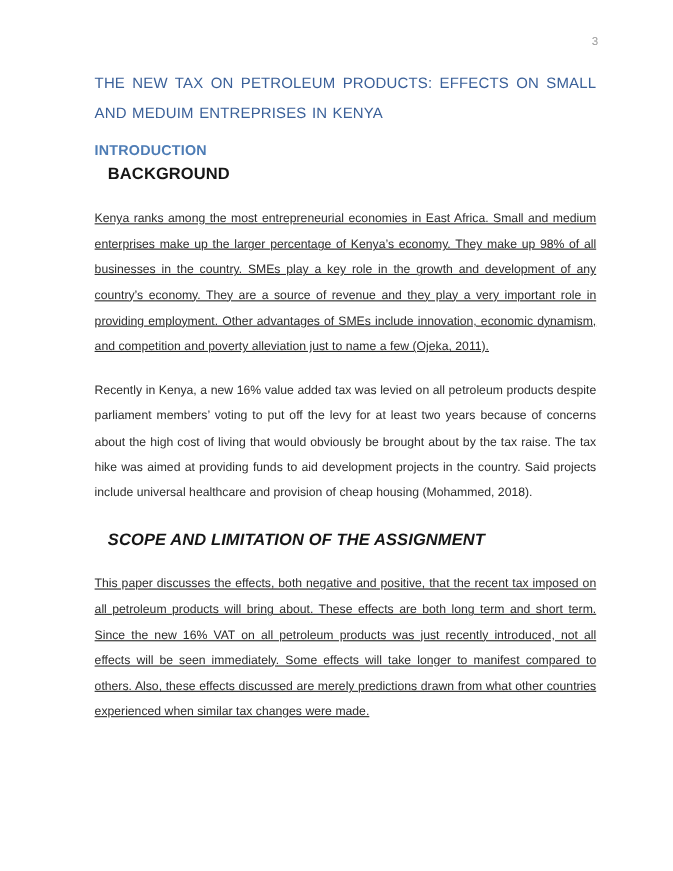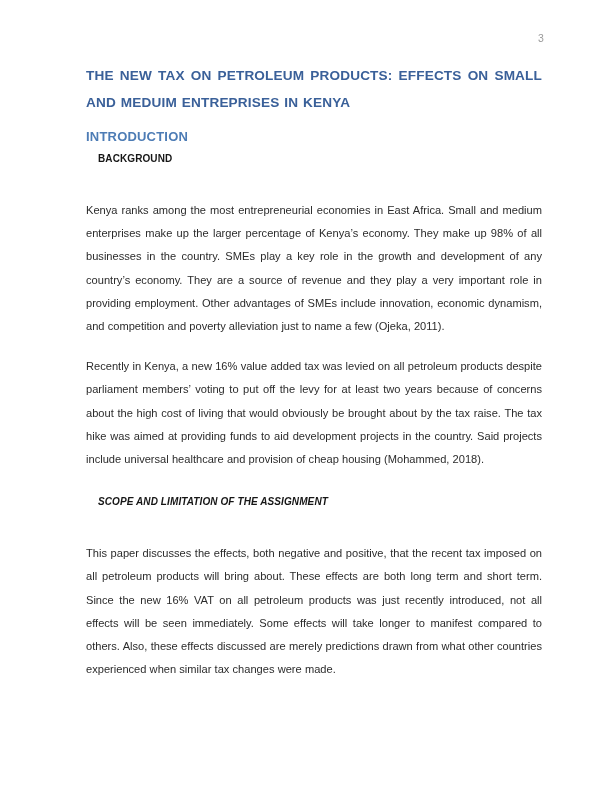--- a/index.html
+++ b/index.html
@@ -39,21 +39,21 @@
   .content {
     position: absolute;
     left: 86px;
     top: 62px;
     width: 456px;
   }
 
   
   .doc-title {
     font-size: 13.6px;
-    font-weight: bold;
+    font-weight: normal;
     color: #3a6099;
     letter-spacing: 0.15px;
     line-height: 27px;
     text-align: justify;
     text-align-last: left;
     margin: 0 0 11px 0;
     text-transform: uppercase;
     word-spacing: 1.0px;
   }
 
@@ -63,21 +63,21 @@
     font-weight: bold;
     color: #4d7cb5;
     letter-spacing: 0.2px;
     line-height: 20px;
     margin: 10px 0 2px 0;
     text-transform: uppercase;
   }
 
   
   .h-sub {
-    font-size: 10px;
+    font-size: 15px;
     font-weight: bold;
     color: #161616;
     letter-spacing: 0.1px;
     line-height: 20px;
     margin: 0 0 0 0;
     text-transform: uppercase;
     padding-left: 12px;
   }
   .h-sub.spaced {
     margin-top: 21px;
@@ -89,21 +89,22 @@
   .para {
     font-size: 11.1px;
     color: #2b2b2b;
     line-height: 23.2px;
     text-align: justify;
     text-align-last: left;
     margin: 0 0 17px 0;
     word-spacing: 0.1px;
   }
   .para.first {
-    margin-top: 30px;
+    margin-top: 19px;
+    text-decoration: underline;
   }
   .para.last {
     margin-bottom: 0;
   }
 </style>
 </head>
 <body>
 
 <div class="page">
 

